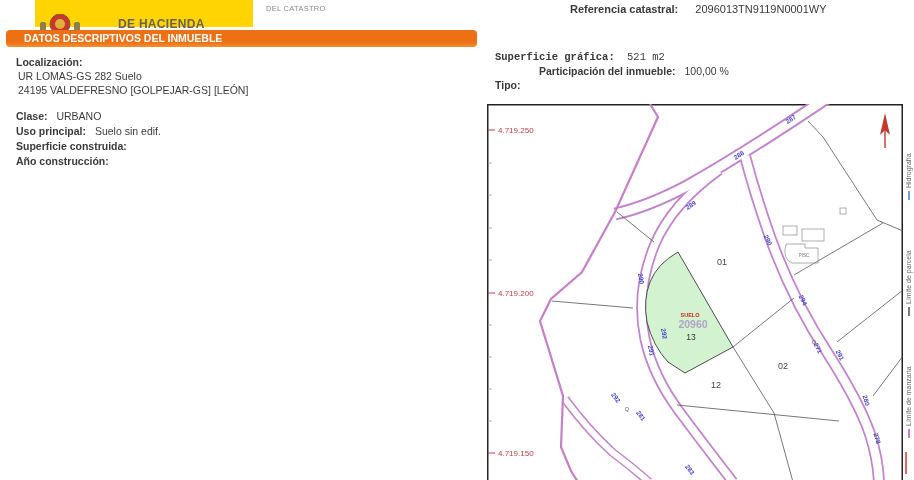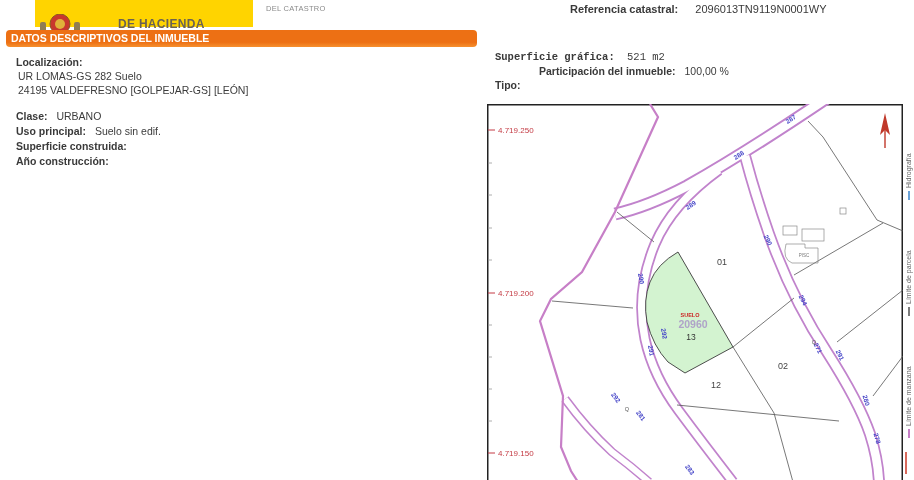--- a/index.html
+++ b/index.html
@@ -9,21 +9,21 @@
   #flag-banner{position:absolute;left:35px;top:-14px;width:218px;height:41px;background:#FFD400;}
   #emblem{position:absolute;left:38px;top:14px;width:44px;height:24px;}
   #ministry{position:absolute;left:118px;top:17px;font-size:12px;font-weight:bold;color:#6b6252;letter-spacing:.3px;}
   #catastro{position:absolute;left:266px;top:4px;font-size:7.5px;color:#8a8a8a;letter-spacing:.3px;}
   #ref{position:absolute;left:570px;top:3px;font-size:11px;}
   #ref .lbl{font-weight:bold;color:#3a3a3a;margin-right:14px;}
   #ref .val{color:#3a3a3a;margin-top:20px;}
   
   .bar{position:absolute;top:30px;height:17px;border-radius:4px;
        background:linear-gradient(180deg,#ED7014 72%,#F6902F);
-       color:#fff;font-weight:bold;font-size:10.5px;line-height:17px;padding-left:5px;box-sizing:border-box;}
+       color:#fff;font-weight:bold;font-size:10.5px;line-height:17px;padding-left:18px;box-sizing:border-box;}
   #bar-left{left:6px;width:471px;}
   #bar-right{left:487px;width:421px;}
   
   .tline{position:absolute;font-size:10.5px;white-space:nowrap;}
   .tline b{font-weight:bold;color:#3a3a3a;margin-right:6px;}
   
   #map{position:absolute;left:487px;top:104px;width:416px;height:378px;}
   
   .legend-item{position:absolute;left:905px;transform-origin:0 0;transform:rotate(-90deg);
                font-size:7px;color:#666;white-space:nowrap;}

